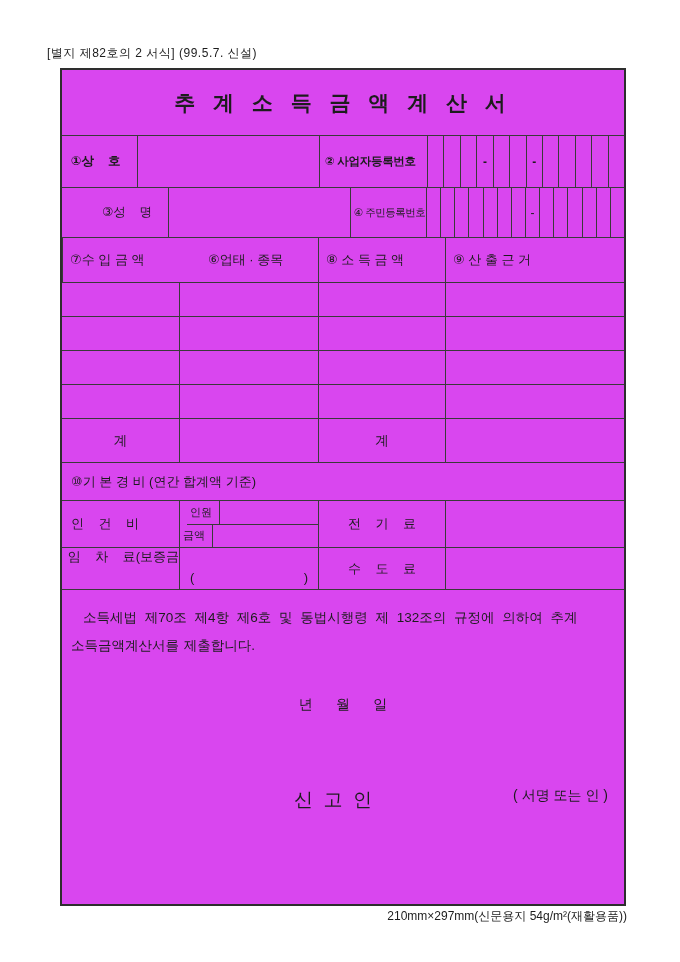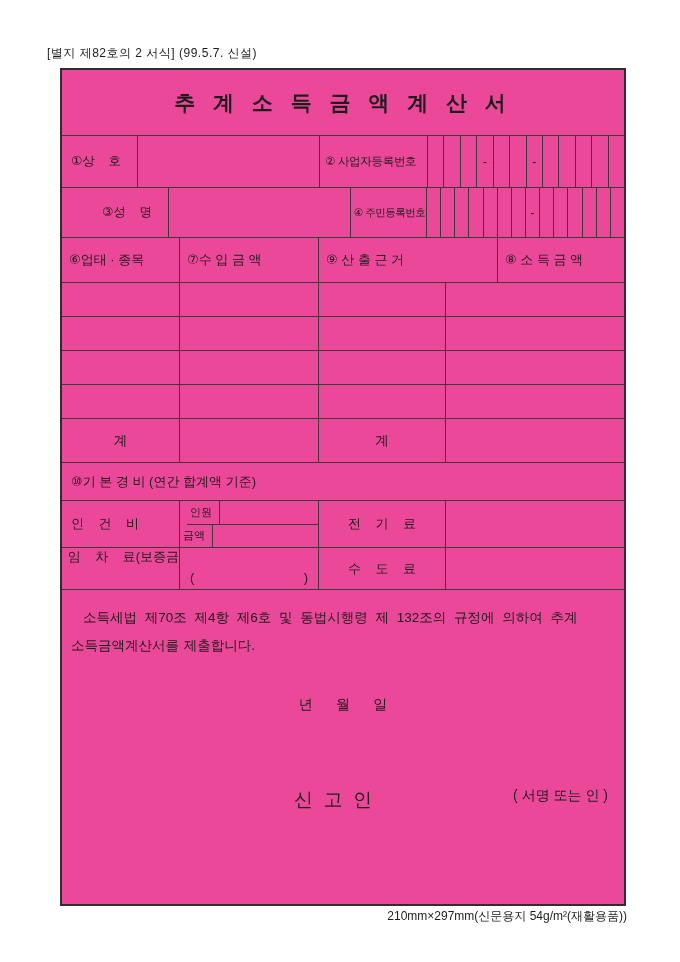--- a/index.html
+++ b/index.html
@@ -7,32 +7,32 @@
   body {
     width:680px; height:962px; position:relative;
     font-family:"Liberation Sans","DejaVu Sans",sans-serif;
     color:#1c1c1c;
   }
 
   .form-ref { position:absolute; left:47px; top:45px; font-size:12px; letter-spacing:0.5px; }
 
   .formbox {
     position:absolute; left:60px; top:68px; width:566px; height:838px;
-    border:2px solid #2e2e2e; display:flex; flex-direction:column; background:#ec4899;
+    border:2px solid #2e2e2e; display:flex; flex-direction:column; background:#d946ef;
   }
 
   .trow { display:flex; border-bottom:1px solid #3a3a3a; flex-shrink:0; }
   .tcell { display:flex; align-items:center; overflow:hidden; }
   .bl { border-left:1px solid #3a3a3a; }
 
   .title-row { height:66px; align-items:center; justify-content:center; display:flex; }
   .form-title { font-size:21px; font-weight:bold; letter-spacing:6px; white-space:pre; }
 
   
-  .row-id1 { height:52px; }
+  .row-id1 { height:52px;font-weight:bold; }
   .row-id2 { height:50px;padding-left:31px; }
   .lab { font-size:12.5px; padding-left:9px; white-space:pre; }
   .w-lab1 { width:75px; }
   .w-val1 { width:182px; }
   .w-lab2 { width:108px; font-size:11.5px; padding-left:5px; letter-spacing:-0.3px;}
   .w-lab4 { width:76px; font-size:10.5px; padding-left:3px; letter-spacing:-0.5px;}
   .cells { flex:1; display:flex; align-items:stretch; }
   .ncell { flex:1; border-left:1px solid #3a3a3a; display:flex; align-items:center; justify-content:center; font-size:12px; }
 
   .row-code { height:45px; }
@@ -119,24 +119,24 @@
         <div class="ncell"></div>
         <div class="ncell"></div>
         <div class="ncell"></div>
         <div class="ncell"></div>
         <div class="ncell"></div>
       </div>
   </div>
 
 
   <div class="trow row-head">
+    <div class="tcell hcell c2 bl">⑦수 입 금 액</div>
     <div class="tcell hcell c1">⑥업태 · 종목</div>
-    <div class="tcell hcell c2 bl">⑦수 입 금 액</div>
+    <div class="tcell hcell c3 bl">⑧ 소 득 금 액</div>
     <div class="tcell hcell c4 bl">⑨ 산 출 근 거</div>
-    <div class="tcell hcell c3 bl">⑧ 소 득 금 액</div>
   </div>
 
   <div id="empty-rows" style="display:contents"><div class="trow erow">
         <div class="tcell c1"></div>
         <div class="tcell c2 bl"></div>
         <div class="tcell c3 bl"></div>
         <div class="tcell c4 bl"></div>
       </div><div class="trow erow">
         <div class="tcell c1"></div>
         <div class="tcell c2 bl"></div>

